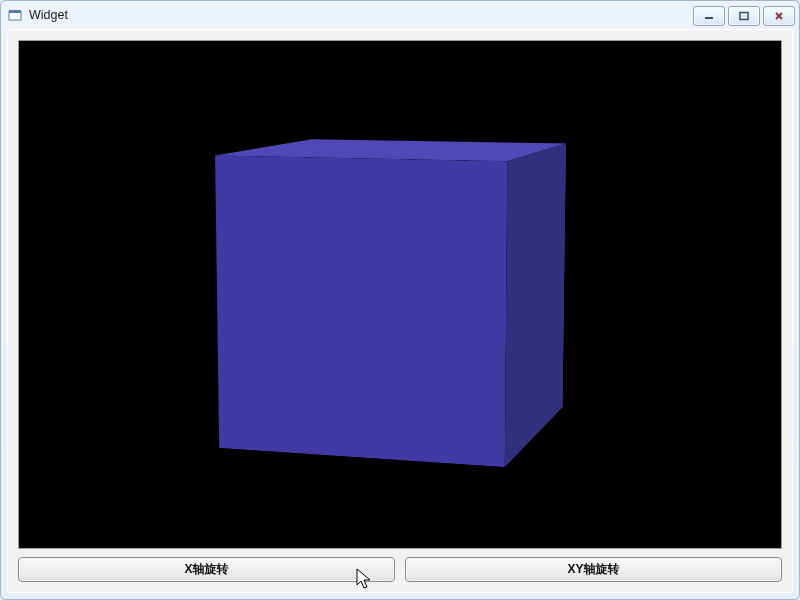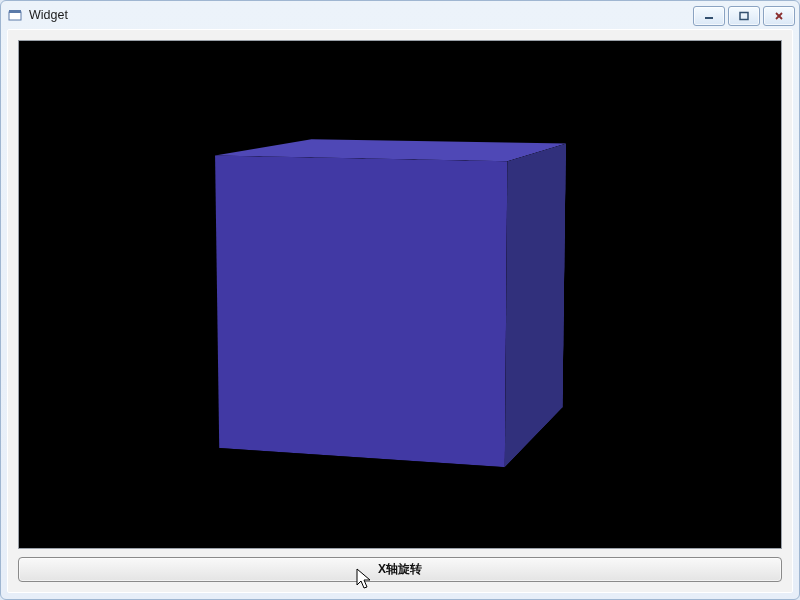--- a/index.html
+++ b/index.html
@@ -175,20 +175,21 @@
         <div class="face back"></div>
         <div class="face right"></div>
         <div class="face left"></div>
         <div class="face top"></div>
         <div class="face bottom"></div>
       </div>
     </div>
 
     <div class="button-row">
       <div class="qt-btn">X轴旋转</div>
+      <div class="qt-btn">XY轴旋转</div>
     </div>
 
     <svg class="cursor" width="18" height="22" viewBox="0 0 18 22">
       <path d="M1 1 L1 17 L5 13 L8 20 L11 19 L8 12 L14 12 Z" fill="#ffffff" stroke="#000000" stroke-width="1"></path>
     </svg>
 
   </div>
 </div>
 
 </body></html>

